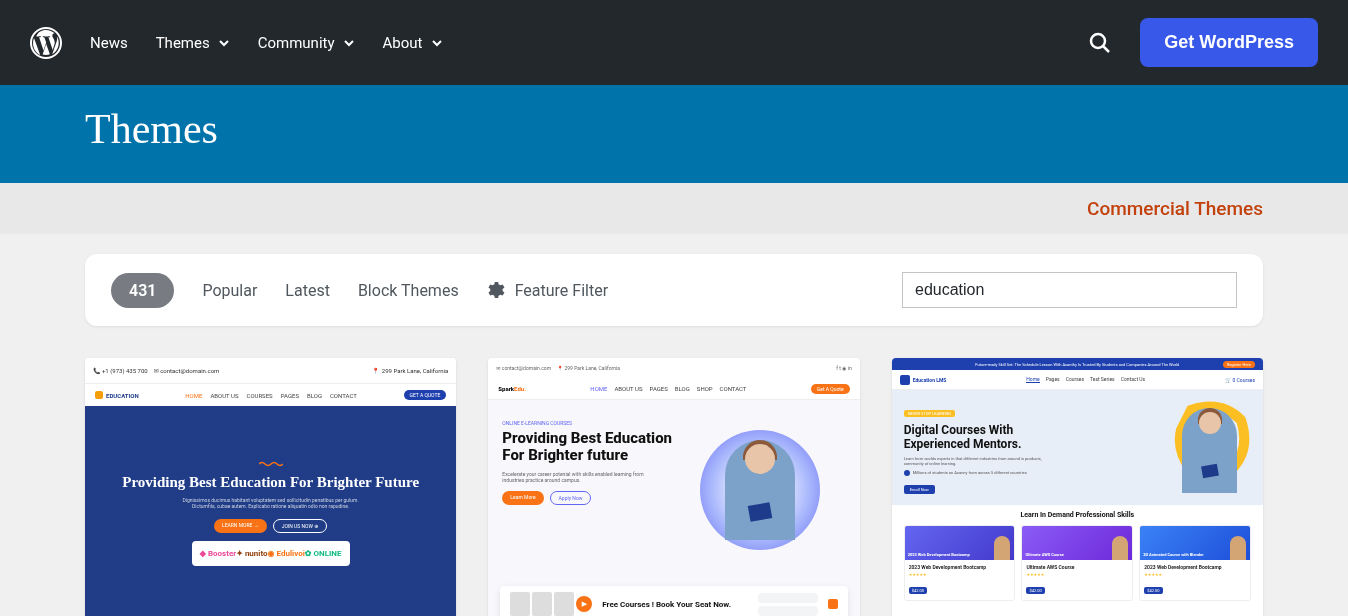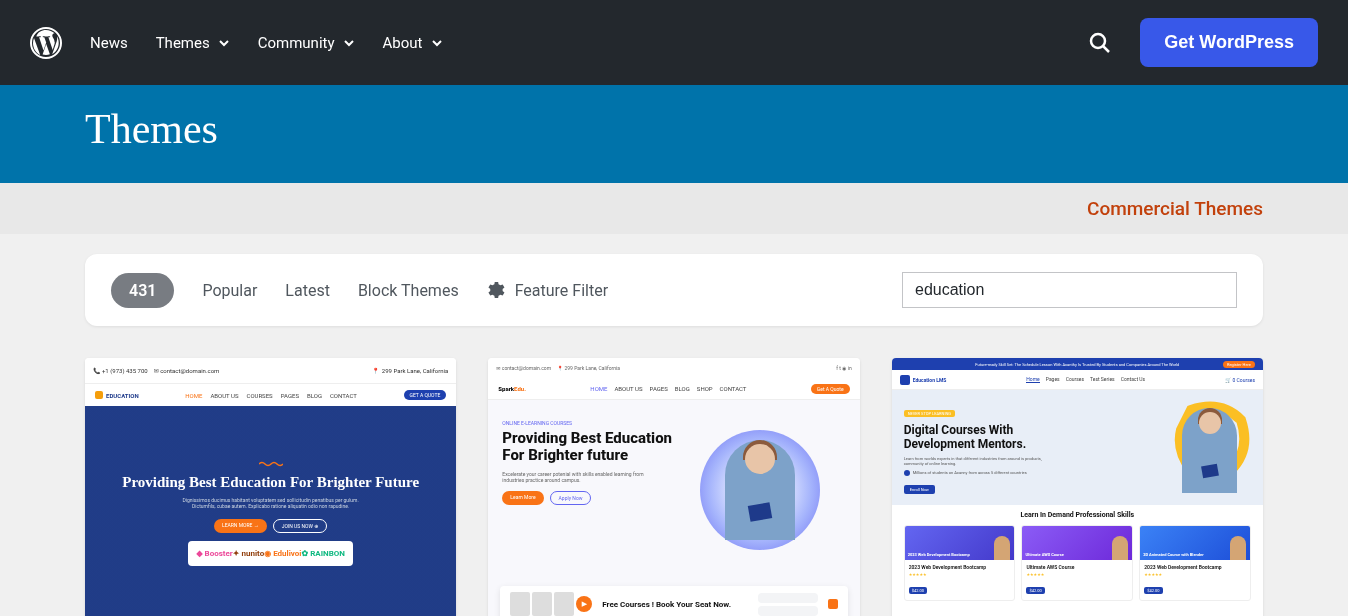--- a/index.html
+++ b/index.html
@@ -212,21 +212,21 @@
       <div class="t1-h1">Providing Best Education For Brighter Future</div>
       <div class="t1-p">Dignissimos ducimus habitant voluptatem sed sollicitudin penatibus per gulum. Dictumfils, cubae autem. Explicabo ratione aliquatin odio non rapudine.</div>
       <div class="t1-btns">
           <span class="t1-b1">LEARN MORE →</span>
           <span class="t1-b2">JOIN US NOW ⊕</span>
         </div>
       <div class="t1-logos">
         <span class="t1-brand" style="color:#ec4899">◆<span>Booster</span></span>
         <span class="t1-brand" style="color:#92400e">✦<span>nunito</span></span>
         <span class="t1-brand" style="color:#f97316">◉<span>Edulivoi</span></span>
-        <span class="t1-brand" style="color:#10b981">✿<span>RAINBON</span></span>
+        <span class="t1-brand" style="color:#10b981">✿<span>ONLINE</span></span>
       </div>
     </div>
   </div>
 
   <div class="theme-card t2">
     <div class="t2-bar">
         <span>✉ contact@domain.com</span>
         <span>📍 299 Park Lane, California</span>
         <span style="margin-left:auto">f t ◉ in</span>
       </div>
@@ -293,21 +293,21 @@
           <span>Pages</span>
           <span>Courses</span>
           <span>Test Series</span>
           <span>Contact Us</span>
         </div>
       <span class="t3-cart">🛒 <span>0 Courses</span></span>
     </div>
     <div class="t3-hero">
       <div class="t3-left">
         <span class="t3-tag">NEVER STOP LEARNING</span>
-        <div class="t3-h1">Digital Courses With Development Mentors.</div>
+        <div class="t3-h1">Digital Courses With Experienced Mentors.</div>
         <div class="t3-p">Learn from worlds experts in that different industries from around is products, community of online learning.</div>
         <div class="t3-check">
             <span class="t3-check-icon"></span>
             <span>Millions of students on Acanny from across 5 different countries</span>
           </div>
         <span class="t3-b1">Enroll Now</span>
       </div>
       <div class="t3-right">
         <div class="t3-yellow"><svg viewBox="0 0 80 90">
               <path d="M20 10 Q50 0 70 20 Q80 50 60 70 Q40 90 20 70 Q5 50 10 30 Z" fill="none" stroke="#fbbf24" stroke-width="10"></path>

